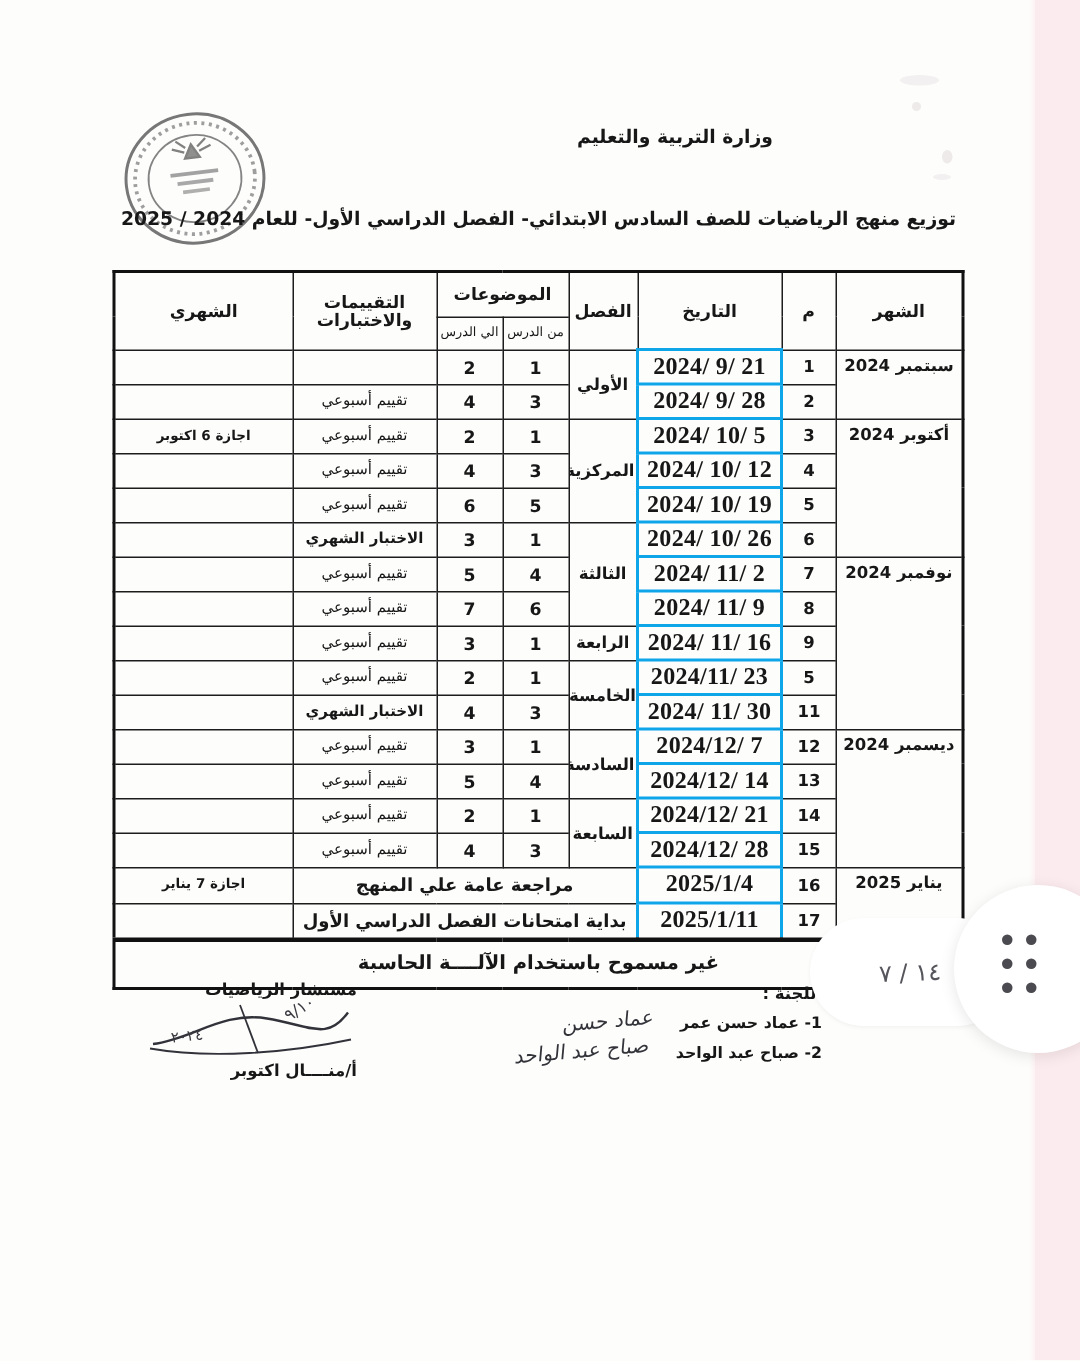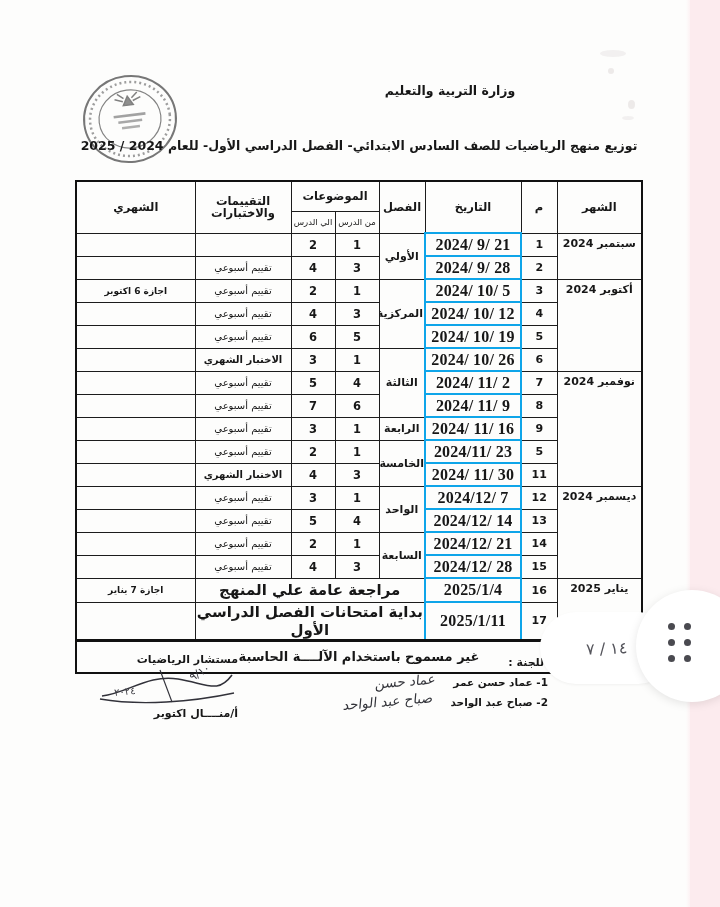--- a/index.html
+++ b/index.html
@@ -40,21 +40,21 @@
   thead .sub{font-size:8.5px;line-height:9px;font-weight:normal;}
   tbody tr{height:23px;}
   tbody tr.tall{height:24px;}
   .cell-month{font-size:11px;font-weight:bold;vertical-align:top;padding-top:3px;}
   .cell-serial{font-size:11px;font-weight:bold;}
   .cell-date{font-size:16px;font-weight:bold;direction:ltr;border:2px solid #0ea5e9;letter-spacing:.2px;font-family:Liberation Serif, serif;}
   .cell-chapter{font-size:11px;font-weight:bold;}
   .cell-lesson{font-size:11.5px;font-weight:bold;}
   .cell-eval{font-size:10px;margin-top:45px;}
   .cell-eval.bold{font-weight:bold;}
-  .cell-merged{font-size:15px;font-weight:bold;}
+  .cell-merged{font-size:12px;font-weight:bold;}
   .cell-note{font-size:9px;font-weight:bold;}
   tfoot td.cell-footer{height:30px;font-size:13px;font-weight:bold;border:2px solid #111;border-top-width:3px;}
 
   
   .committee{position:absolute;right:172px;top:656px;width:250px;direction:rtl;}
   .committee .c-title{font-size:11px;font-weight:bold;}
   .committee .member{margin-top:4px;font-size:10.5px;font-weight:bold;white-space:nowrap;}
   .committee .sig{display:inline-block;margin-right:14px;font-size:13.5px;font-weight:400;color:#33343a;
     transform:rotate(-5deg) skewX(-10deg);letter-spacing:-.5px;}
 
@@ -230,21 +230,21 @@
             <td class="cell-date">2024/ 11/ 30</td>
             <td class="cell-lesson">3</td>
             <td class="cell-lesson">4</td>
             <td class="cell-eval bold">الاختبار الشهري</td>
             <td class="cell-note"></td>
           </tr>
           <tr>
             <td class="cell-month" rowspan="4">ديسمبر 2024</td>
             <td class="cell-serial">12</td>
             <td class="cell-date">2024/12/ 7</td>
-            <td class="cell-chapter" rowspan="2">الواحد</td>
+            <td class="cell-chapter" rowspan="2">السادسة</td>
             <td class="cell-lesson">1</td>
             <td class="cell-lesson">3</td>
             <td class="cell-eval">تقييم أسبوعي</td>
             <td class="cell-note"></td>
           </tr>
           <tr>
             <td class="cell-serial">13</td>
             <td class="cell-date">2024/12/ 14</td>
             <td class="cell-lesson">4</td>
             <td class="cell-lesson">5</td>

